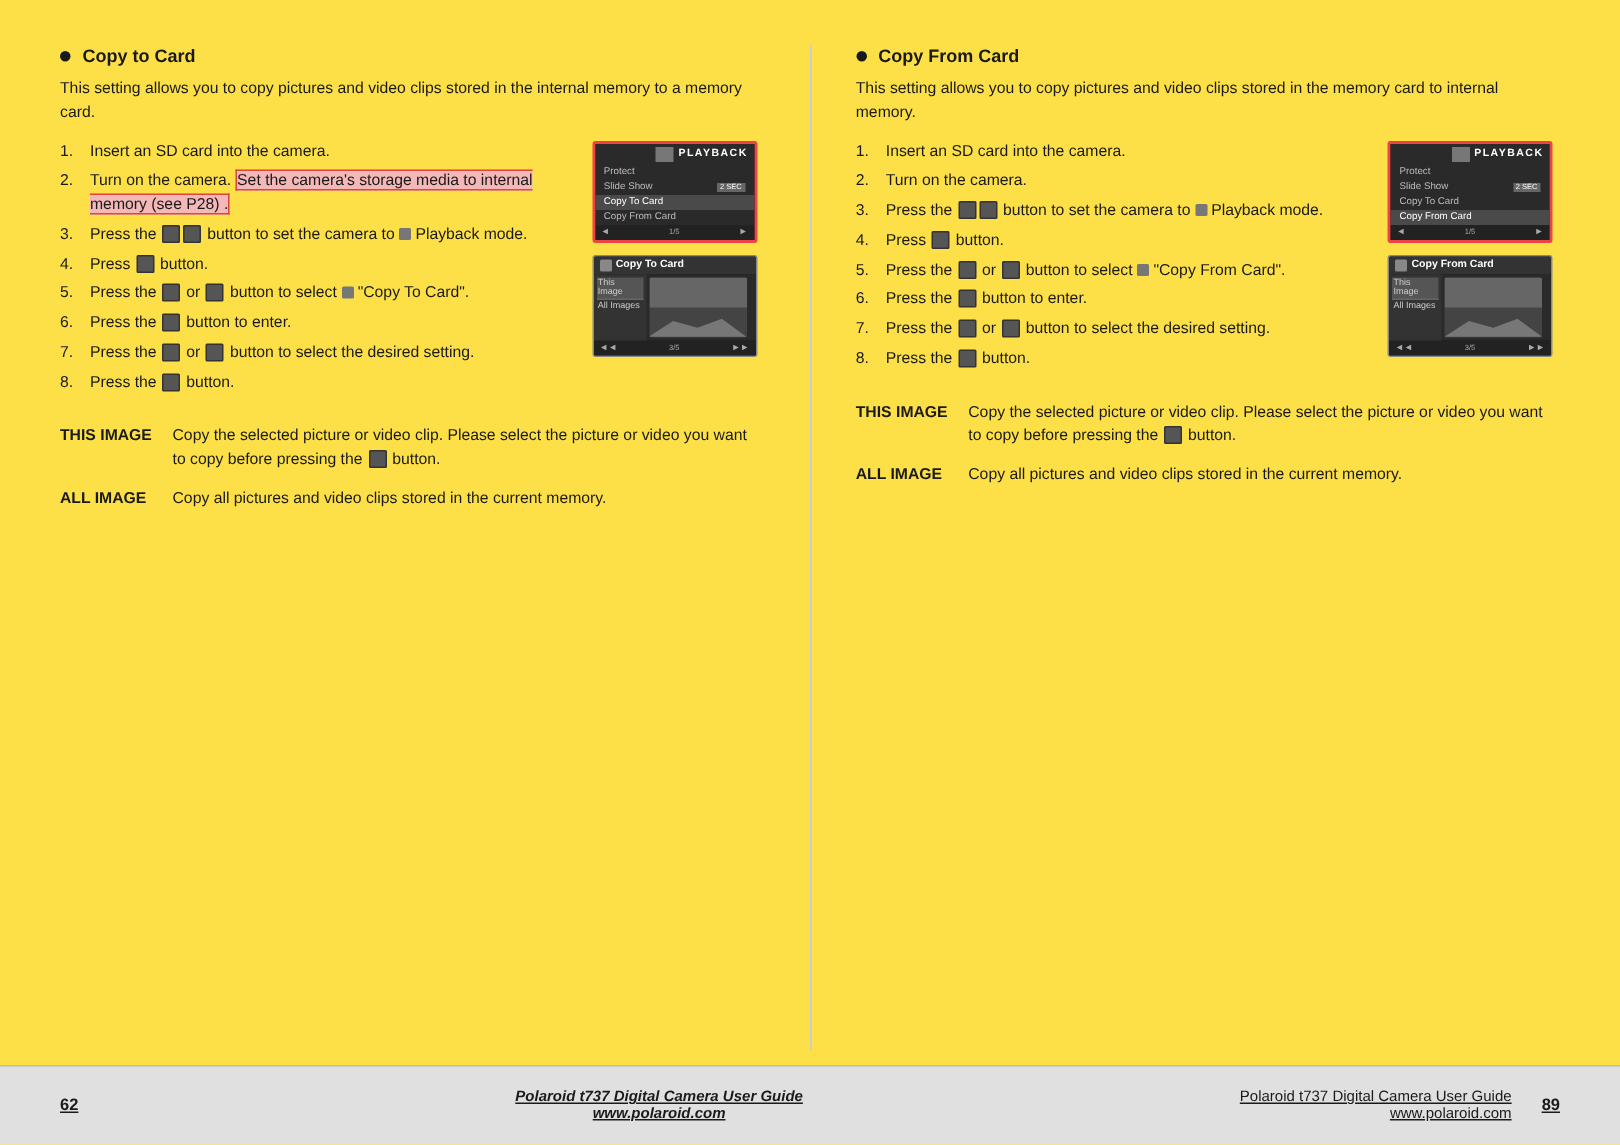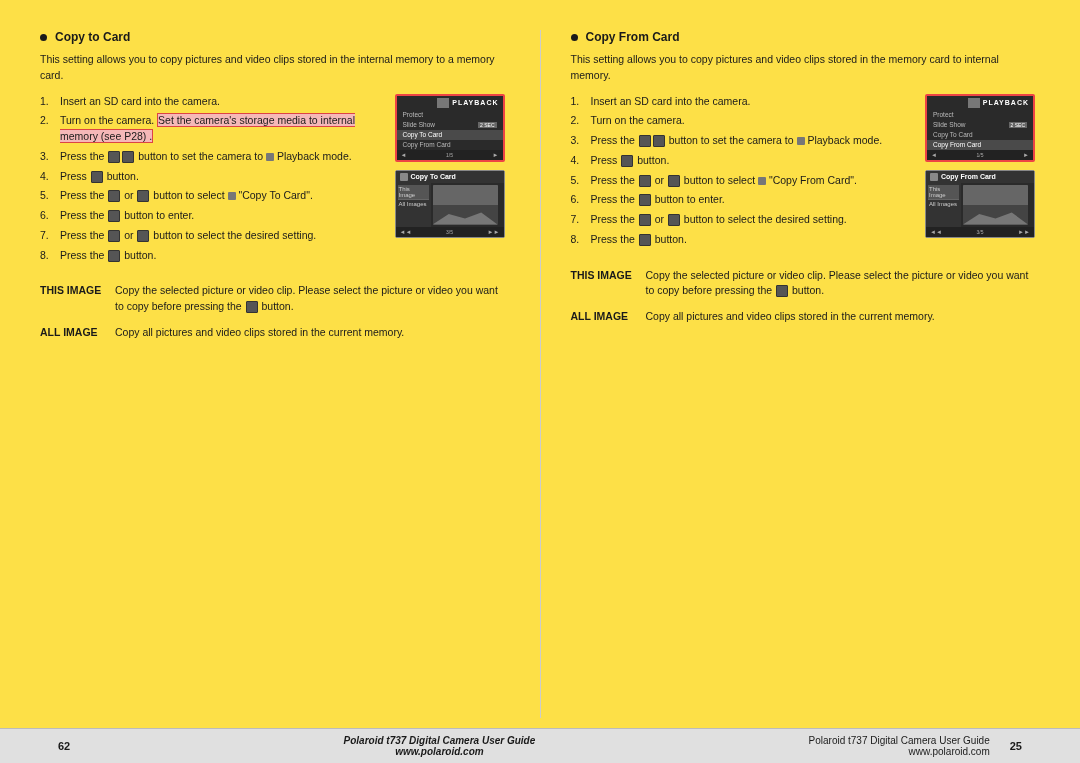--- a/index.html
+++ b/index.html
@@ -169,27 +169,28 @@
       display: inline-block;
       width: 12px;
       height: 12px;
       background: #555;
       border: 1px solid #333;
       border-radius: 1px;
       vertical-align: middle;
       margin: 0 1px;
     }
     .footer {
-      height: 35px;
+      height: 53px;
       background: #e0e0e0;
       border-top: 1px solid #bbb;
       display: flex;
       align-items: center;
       justify-content: space-between;
-      padding: 0 58px;
+      padding: 0 40px;
+      text-decoration: underline;
     }
     .footer-page {
       font-size: 11px;
       font-weight: bold;
     }
     .footer-center {
       text-align: center;
       font-size: 10px;
       font-weight: bold;
       font-style: italic;
@@ -451,16 +452,16 @@
     <span class="footer-page">62</span>
     <div class="footer-center">
       <div>Polaroid t737 Digital Camera User Guide</div>
       <div>www.polaroid.com</div>
     </div>
     <div style="display:flex; align-items:center; gap:20px;">
       <div class="footer-right">
         <div>Polaroid t737 Digital Camera User Guide</div>
         <div>www.polaroid.com</div>
       </div>
-      <span class="footer-page">25</span>
+      <span class="footer-page">89</span>
     </div>
   </div>
 </div>
 
 </body></html>

